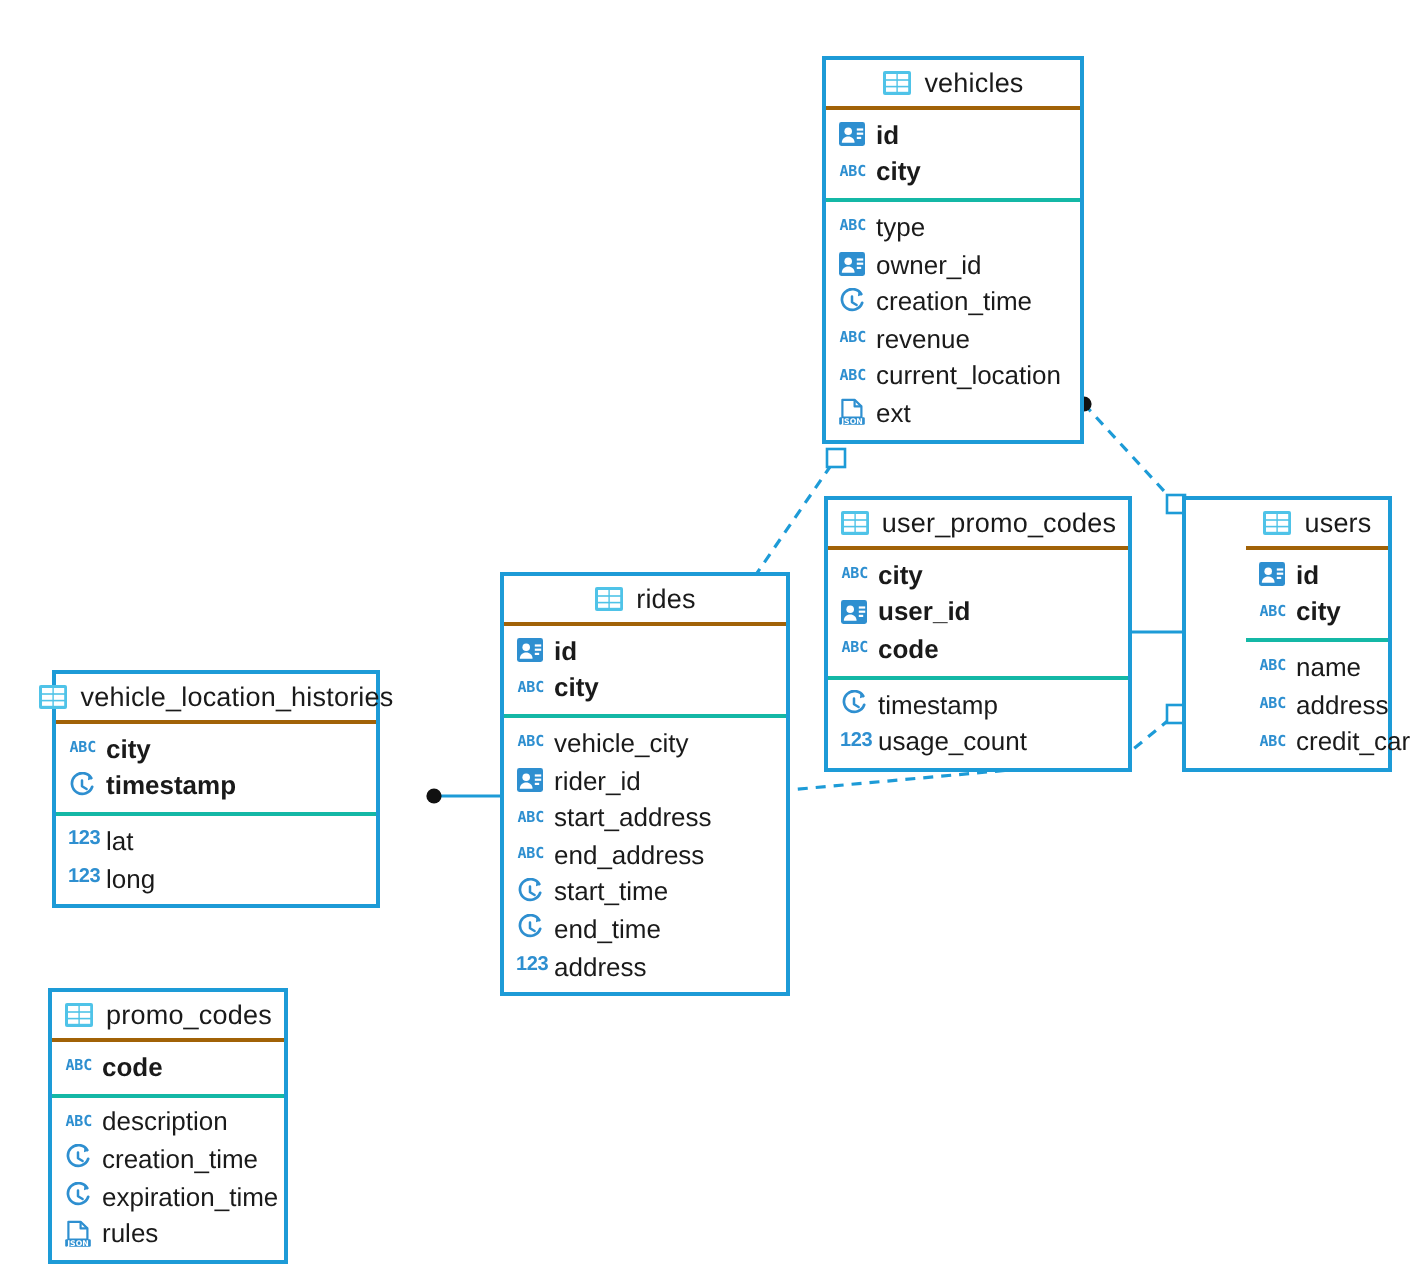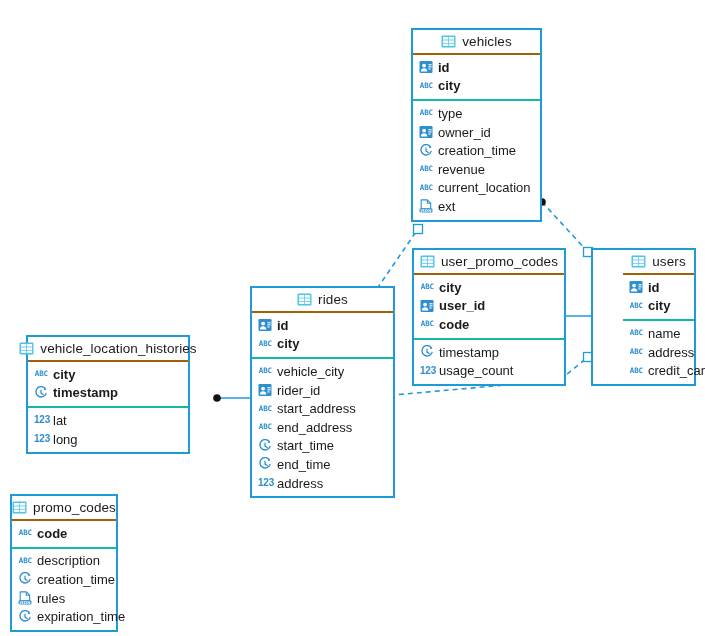--- a/index.html
+++ b/index.html
@@ -421,21 +421,21 @@
         <div class="col-row">
           <span class="ico ico-num">123</span>
           <span class="col-name">lat</span>
         </div>
         <div class="col-row">
           <span class="ico ico-num">123</span>
           <span class="col-name">long</span>
         </div>
       </div>
     </div>
-    <div class="table-node" style="left: 10px; top: 494px; width: 108px;">
+    <div class="table-node" style="left: 24px; top: 494px; width: 120px;">
       <div class="tbl-header">
         <span class="ico ico-table">
           <svg viewBox="0 0 15 15">
             <rect x="0.5" y="1.5" width="14" height="12" rx="1" fill="#4FC3E8"></rect>
             <rect x="2" y="3" width="5.2" height="2.6" fill="#ffffff"></rect>
             <rect x="7.9" y="3" width="5.2" height="2.6" fill="#ffffff"></rect>
             <rect x="2" y="6.4" width="5.2" height="2.5" fill="#ffffff"></rect>
             <rect x="7.9" y="6.4" width="5.2" height="2.5" fill="#ffffff"></rect>
             <rect x="2" y="9.7" width="5.2" height="2.2" fill="#ffffff"></rect>
             <rect x="7.9" y="9.7" width="5.2" height="2.2" fill="#ffffff"></rect>
@@ -456,37 +456,37 @@
         </div>
         <div class="col-row">
           <span class="ico">
             <svg viewBox="0 0 14 14">
               <path d="M11.6 3.0 A5.2 5.2 0 1 0 12.1 7.4" fill="none" stroke="#2E8FD0" stroke-width="1.35" stroke-linecap="round"></path>
               <path d="M7 4.2 L7 7.1 L9.3 8.5" fill="none" stroke="#2E8FD0" stroke-width="1.25" stroke-linecap="round" stroke-linejoin="round"></path>
               <path d="M10.2 1.6 L12.4 3.2 L10.0 4.1 Z" fill="#2E8FD0"></path>
             </svg>
           </span>
           <span class="col-name">creation_time</span>
+        </div>
+        <div class="col-row">
+          <span class="ico">
+            <svg viewBox="0 0 14 14">
+              <path d="M11.6 3.0 A5.2 5.2 0 1 0 12.1 7.4" fill="none" stroke="#2E8FD0" stroke-width="1.35" stroke-linecap="round"></path>
+              <path d="M7 4.2 L7 7.1 L9.3 8.5" fill="none" stroke="#2E8FD0" stroke-width="1.25" stroke-linecap="round" stroke-linejoin="round"></path>
+              <path d="M10.2 1.6 L12.4 3.2 L10.0 4.1 Z" fill="#2E8FD0"></path>
+            </svg>
+          </span>
+          <span class="col-name">expiration_time</span>
         </div>
         <div class="col-row">
           <span class="ico">
             <svg viewBox="0 0 14 14">
               <path d="M2.2 0.9 h6.1 l3.4 3.3 v5.6 h-9.5 z" fill="#ffffff" stroke="#2E8FD0" stroke-width="1.1" stroke-linejoin="round"></path>
               <path d="M8.3 0.9 v3.3 h3.4" fill="none" stroke="#2E8FD0" stroke-width="1.1" stroke-linejoin="round"></path>
               <rect x="0.6" y="9.6" width="12.8" height="3.8" rx="0.6" fill="#2E8FD0"></rect>
               <text x="7" y="12.75" font-family="DejaVu Sans, sans-serif" font-size="3.9" font-weight="bold" fill="#ffffff" text-anchor="middle">JSON</text>
             </svg>
           </span>
           <span class="col-name">rules</span>
         </div>
-        <div class="col-row">
-          <span class="ico">
-            <svg viewBox="0 0 14 14">
-              <path d="M11.6 3.0 A5.2 5.2 0 1 0 12.1 7.4" fill="none" stroke="#2E8FD0" stroke-width="1.35" stroke-linecap="round"></path>
-              <path d="M7 4.2 L7 7.1 L9.3 8.5" fill="none" stroke="#2E8FD0" stroke-width="1.25" stroke-linecap="round" stroke-linejoin="round"></path>
-              <path d="M10.2 1.6 L12.4 3.2 L10.0 4.1 Z" fill="#2E8FD0"></path>
-            </svg>
-          </span>
-          <span class="col-name">expiration_time</span>
-        </div>
       </div>
     </div>
   </div>
 
 </body></html>

